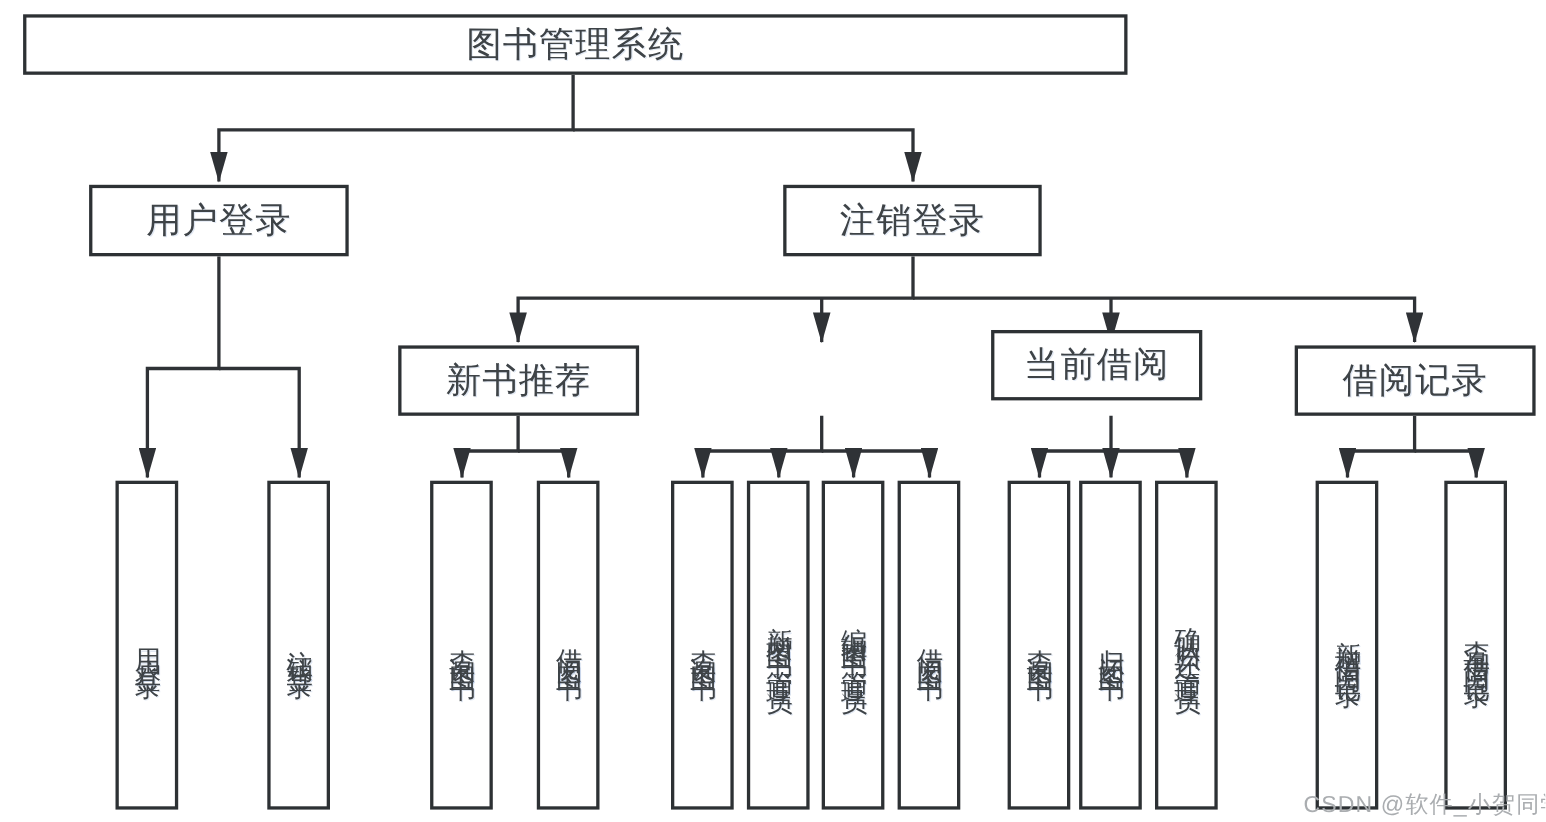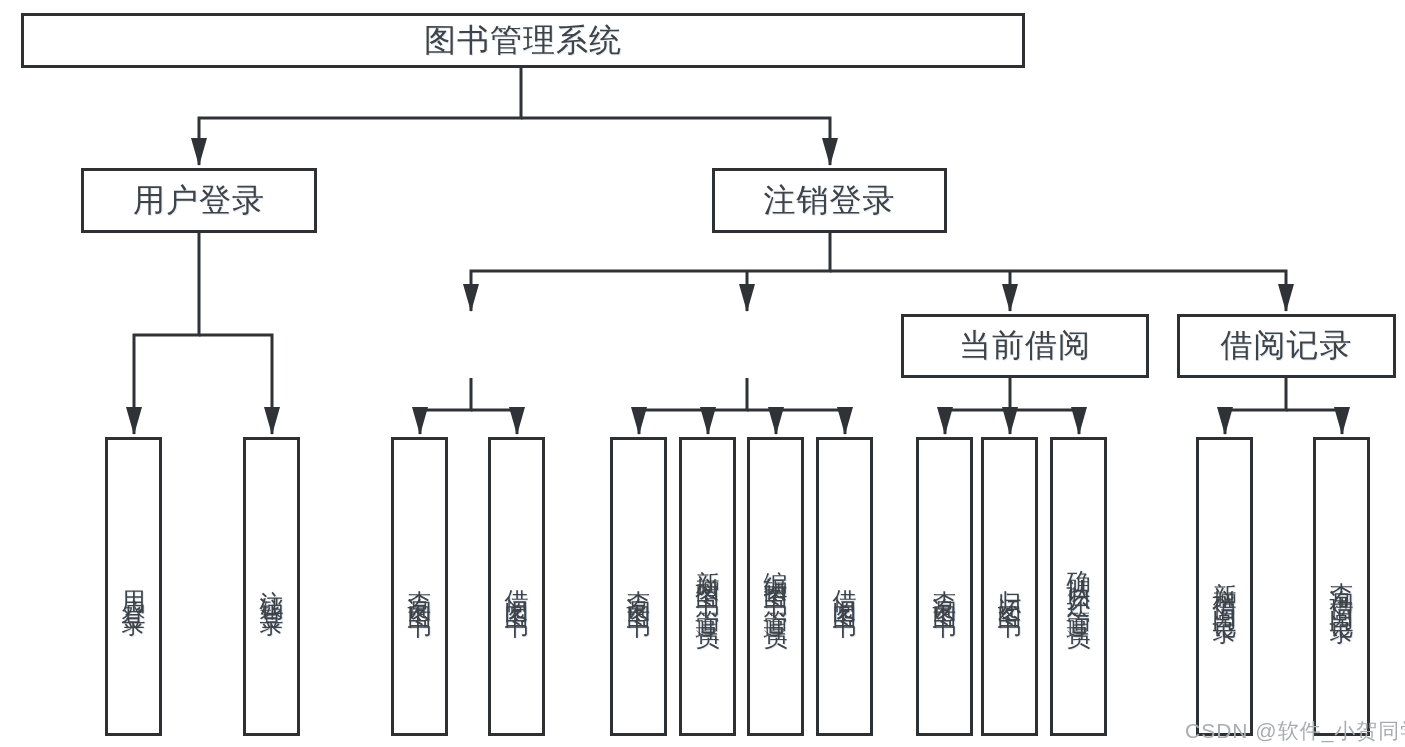--- a/index.html
+++ b/index.html
@@ -77,21 +77,22 @@
       <path d="M1286 378 L1286 410 L1225 410 L1225 434" marker-end="url(#arr)"></path>
       <path d="M1286 410 L1342 410 L1342 434" marker-end="url(#arr)"></path>
     </g>
   </svg>
 
   <div class="node h" style="left:21px;top:13px;width:1004px;height:55px">图书管理系统</div>
 
   <div class="node h" style="left:81px;top:168px;width:236px;height:65px">用户登录</div>
   <div class="node h" style="left:712px;top:168px;width:235px;height:65px">注销登录</div>
 
-  <div class="node h" style="left:901px;top:314px;width:248px;height:64px">当前借阅</div>
+  <div class="node h" style="left:362px;top:314px;width:219px;height:64px">新书推荐</div>
+  <div class="node h" style="left:901px;top:300px;width:192px;height:64px">当前借阅</div>
   <div class="node h" style="left:1177px;top:314px;width:219px;height:64px">借阅记录</div>
 
   <div class="node v" style="left:105px;top:437px;width:57px;height:299px">用户登录</div>
   <div class="node v" style="left:243px;top:437px;width:57px;height:299px">注销登录</div>
 
   <div class="node v" style="left:391px;top:437px;width:57px;height:299px">查询图书</div>
   <div class="node v" style="left:488px;top:437px;width:57px;height:299px">借阅图书</div>
 
   <div class="node v" style="left:610px;top:437px;width:57px;height:299px">查询图书</div>
   <div class="node v" style="left:679px;top:437px;width:57px;height:299px">新增图书（管理员）</div>

